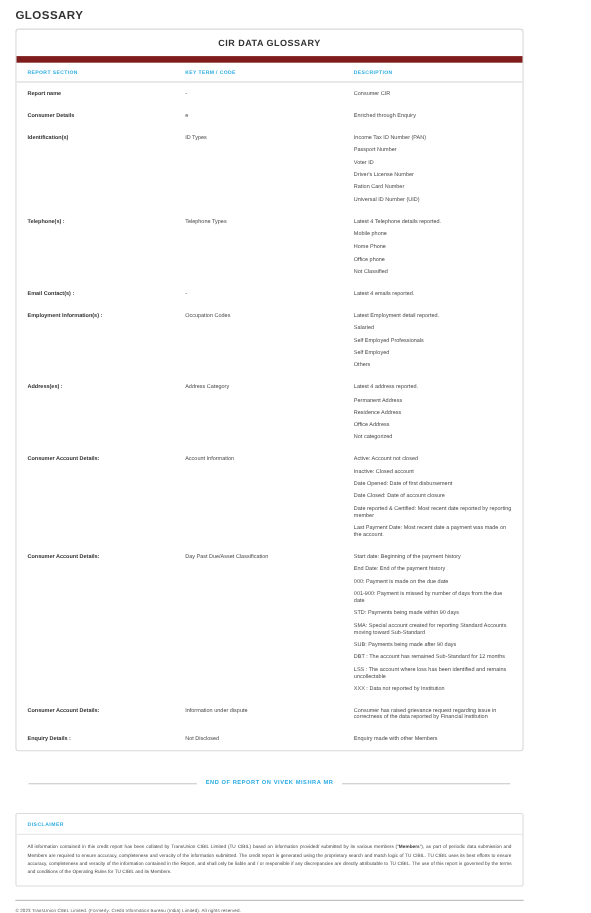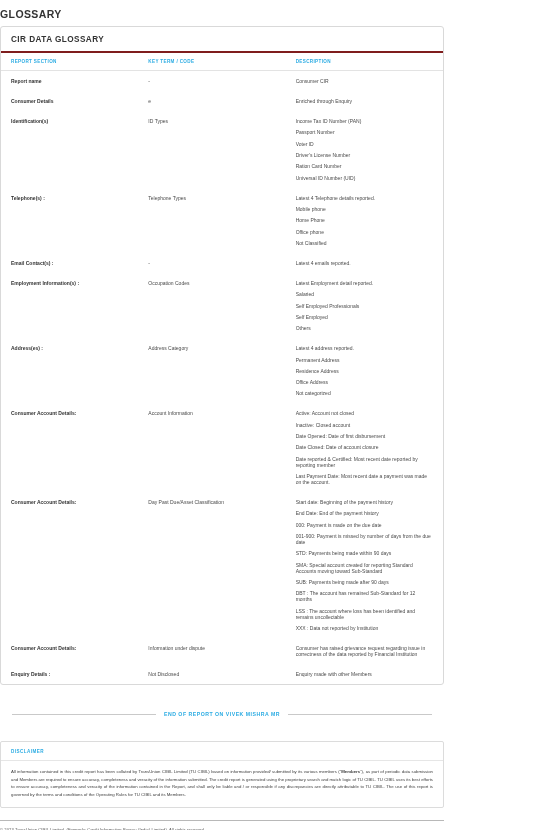--- a/index.html
+++ b/index.html
@@ -9,24 +9,24 @@
     background: #ffffff;
   }
   body {
     width: 537px;
     height: 830px;
     font-family: "Liberation Sans", sans-serif;
     color: #3c3c3c;
     -webkit-font-smoothing: antialiased;
   }
   .page {
-    width: 444px;
+    width: 490px;
     height: 830px;
     position: relative;
-    padding: 0 0;
+    padding: 0 14px;
   }
   
   .page-title {
     font-size: 10.5px;
     font-weight: bold;
     letter-spacing: 0.4px;
     color: #333333;
     padding: 8px 0 6px 0;
     margin: 0;
   }
@@ -35,21 +35,22 @@
     border: 1px solid #d9d9d9;
     border-radius: 3px;
     background: #fff;
   }
   .card-title {
     font-size: 8.2px;
     font-weight: bold;
     letter-spacing: 0.45px;
     color: #333333;
     padding: 8px 10px 7px 10px;
-    border-bottom: 2px solid #7f1d1d;
+    border-bottom: 6px solid #7f1d1d;
+    text-align: center;
   }
   table.glossary {
     width: 100%;
     border-collapse: collapse;
     table-layout: fixed;
   }
   table.glossary th {
     text-align: left;
     font-size: 4.6px;
     font-weight: bold;

